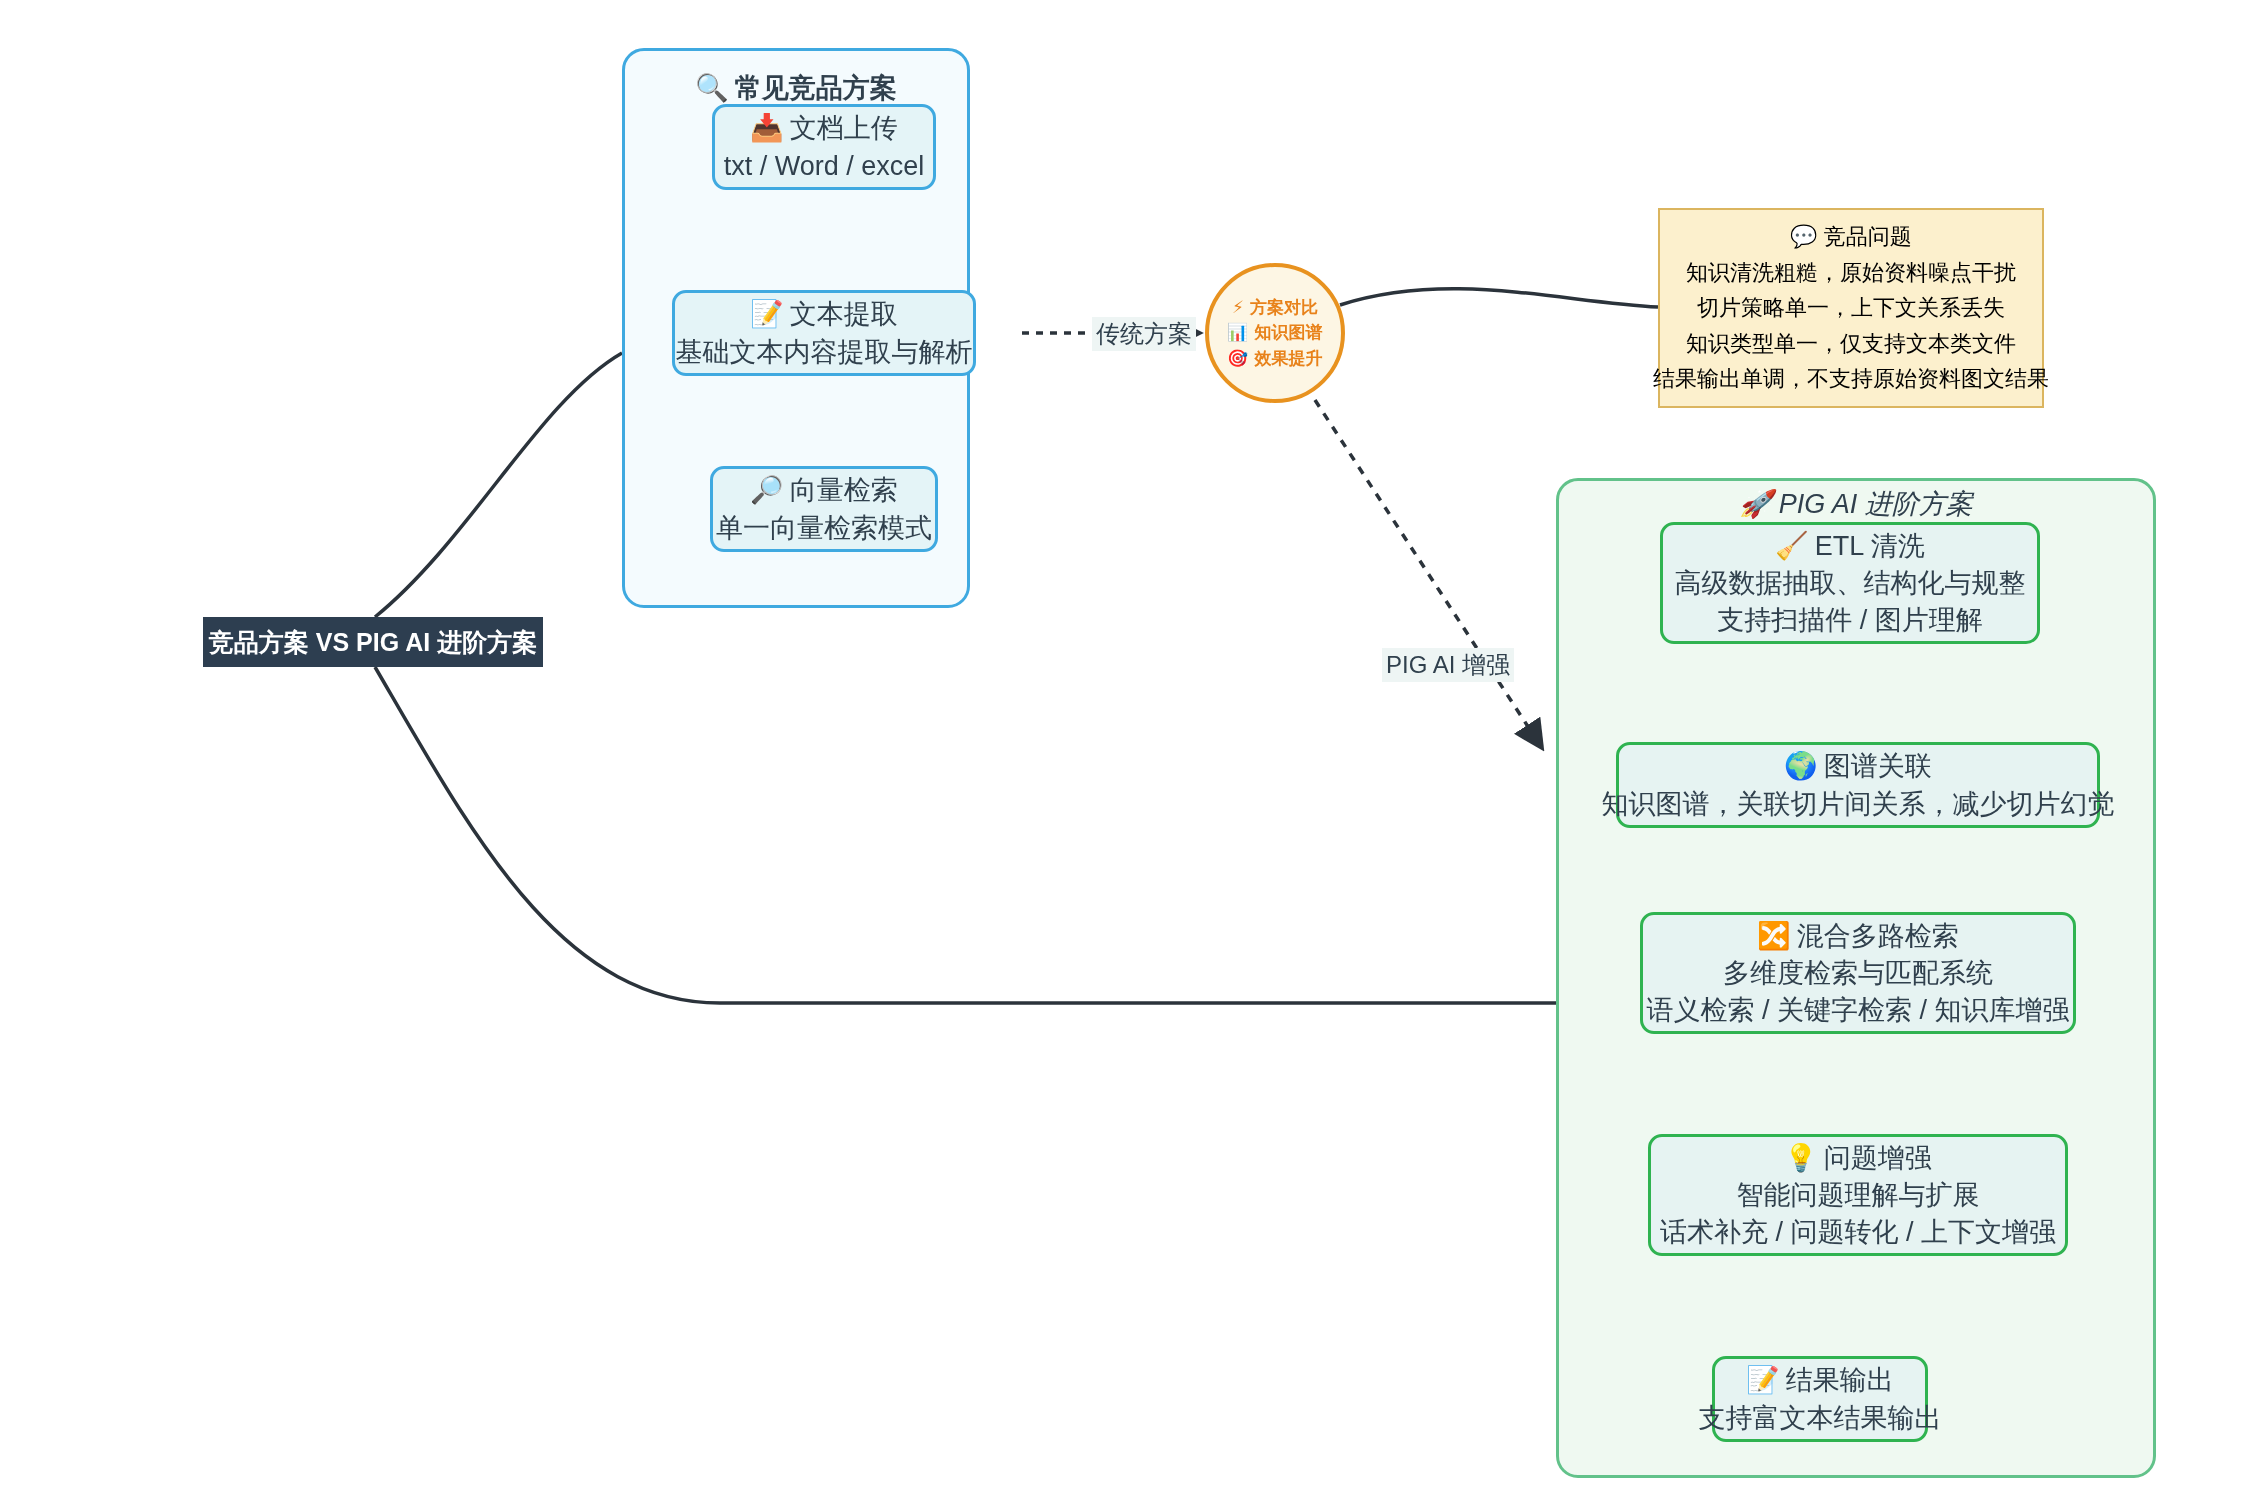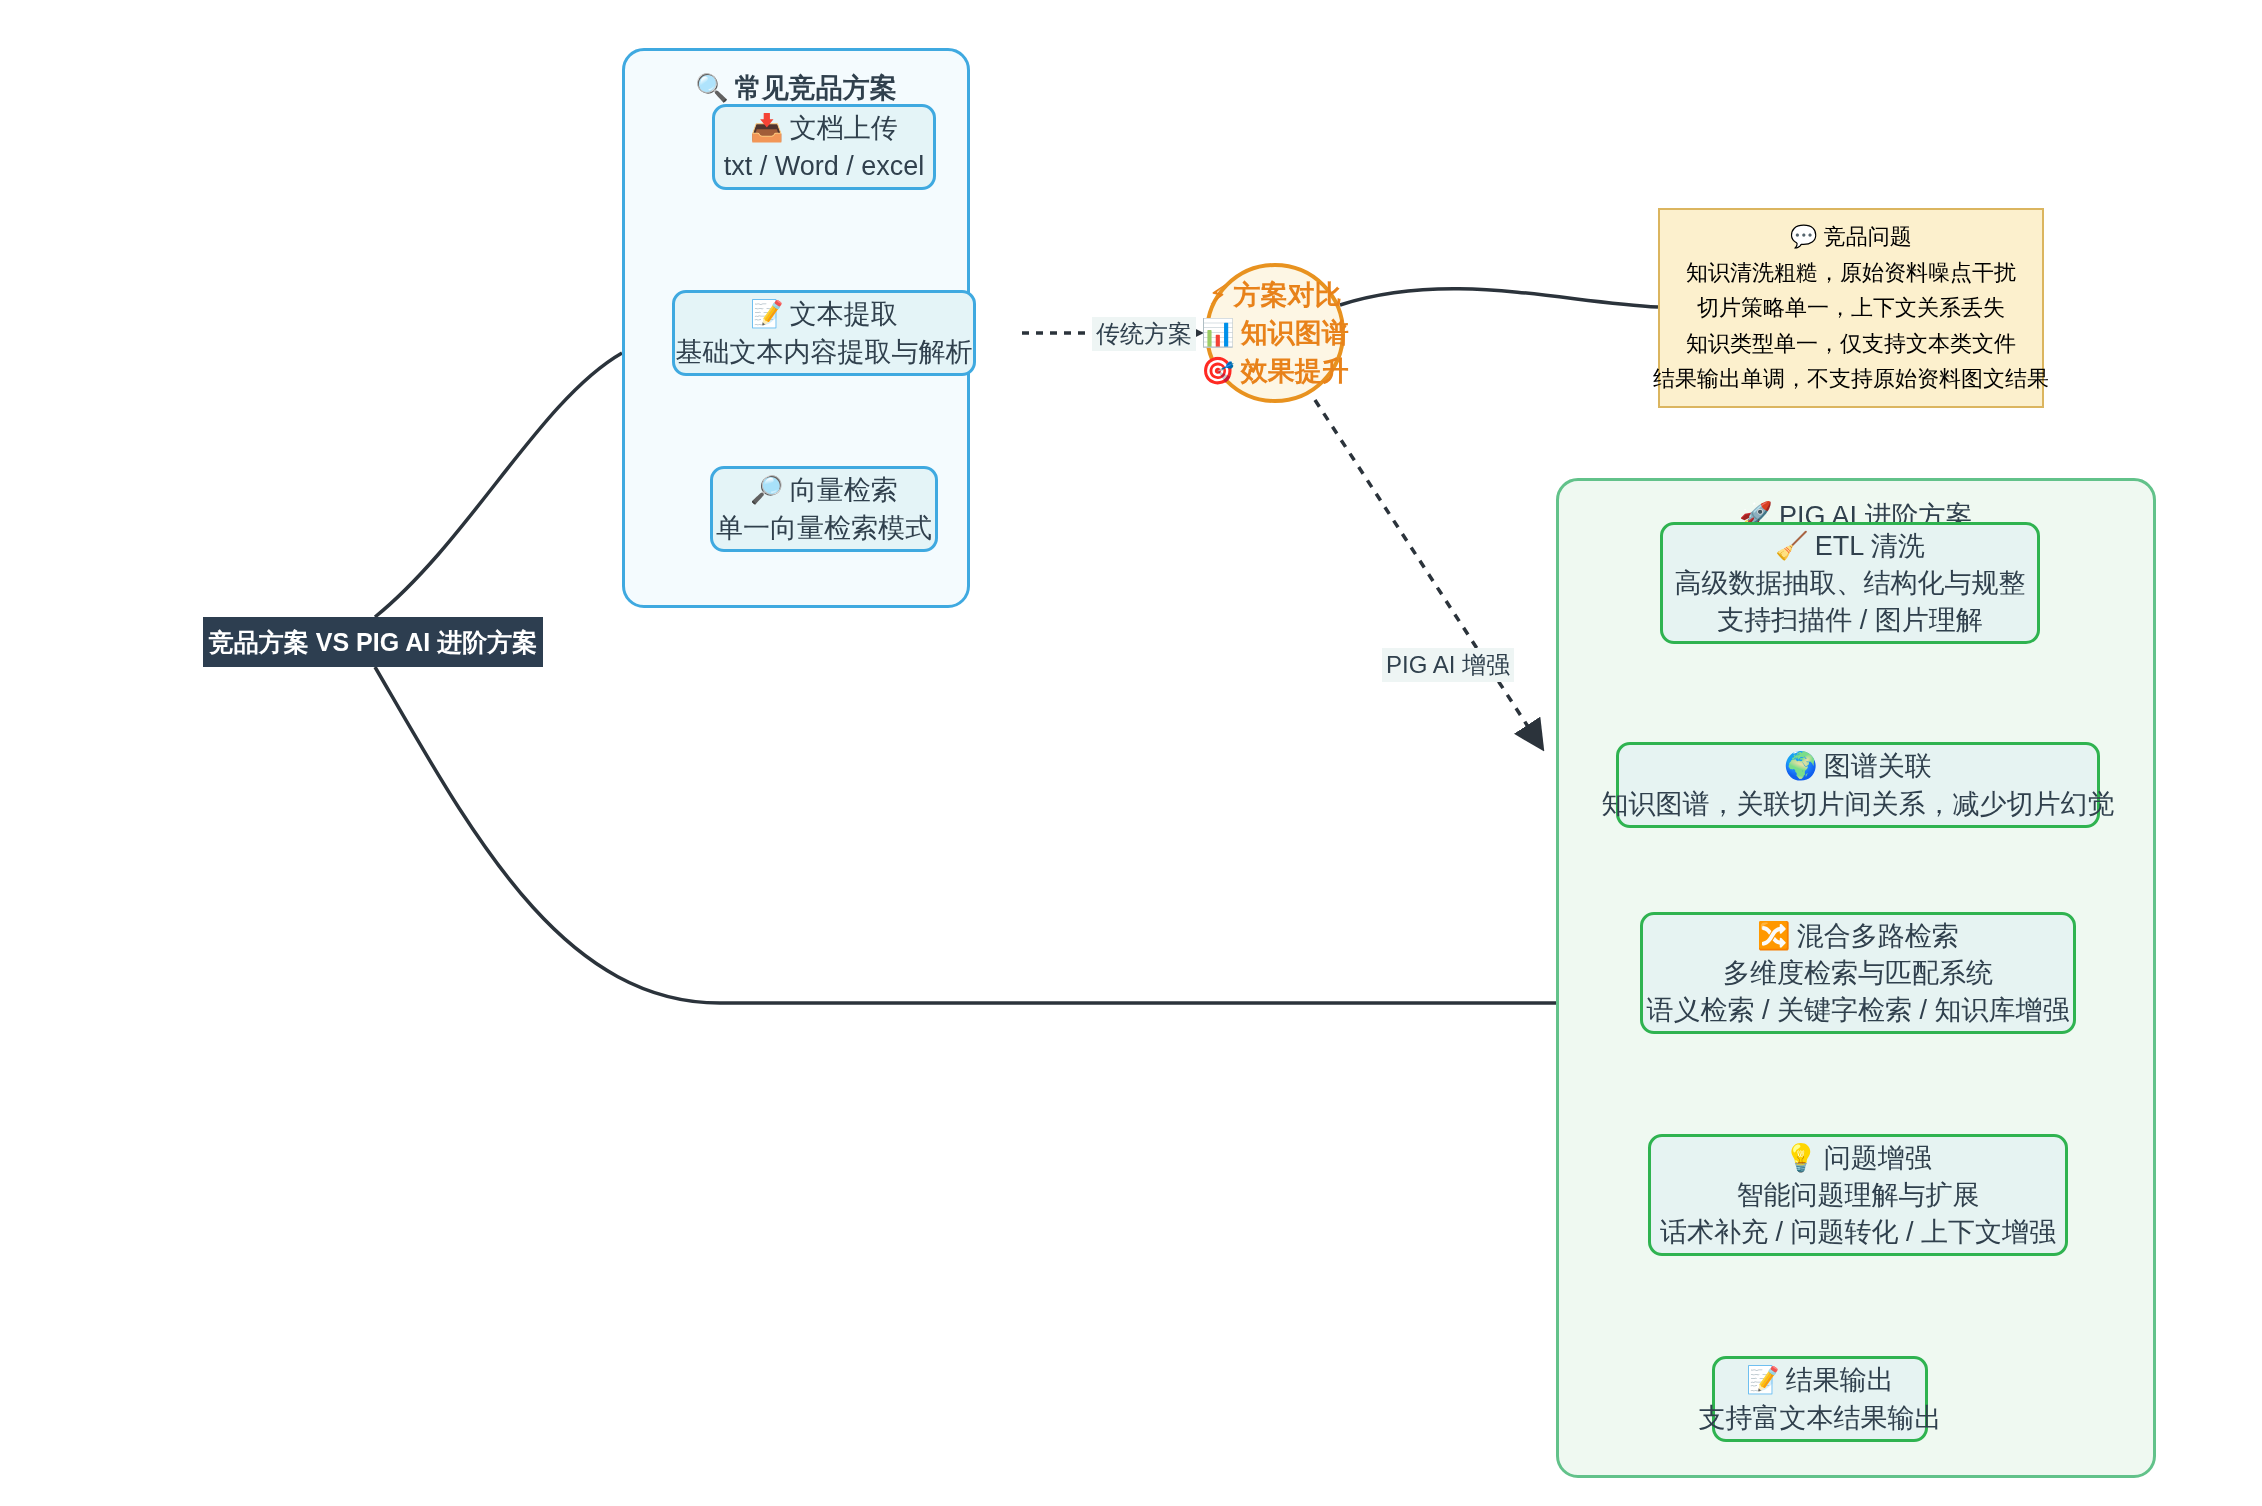--- a/index.html
+++ b/index.html
@@ -31,21 +31,21 @@
     background:#f4fbfe;
     border:3px solid #3fa9e0;
     font-weight:bold;
   }
   #sg-competitor .subgraph-title{top:20px;}
   #sg-pigai{
     left:1556px;top:478px;width:600px;height:1000px;
     background:#eff9f1;
     border:3px solid #62c28a;
   }
-  #sg-pigai .subgraph-title{top:18px;}
+  #sg-pigai .subgraph-title{top:6px;font-style:italic;}
 
   
   .node{
     position:absolute;
     box-sizing:border-box;
     border-radius:14px;
     display:flex;
     flex-direction:column;
     align-items:center;
     justify-content:center;
@@ -85,21 +85,21 @@
     position:absolute;
     left:1205px;top:263px;width:140px;height:140px;
     border-radius:50%;
     background:#fdf6e4;
     border:4px solid #e8921f;
     box-sizing:border-box;
     display:flex;flex-direction:column;
     align-items:center;justify-content:center;
   }
   #n-circle .cline{
-    font-size:27px;
+    font-size:17px;
     font-weight:bold;
     color:#e8821a;
     line-height:1.42;
     white-space:nowrap;
   }
 
   
   #note-box{
     position:absolute;
     left:1658px;top:208px;width:386px;height:200px;

